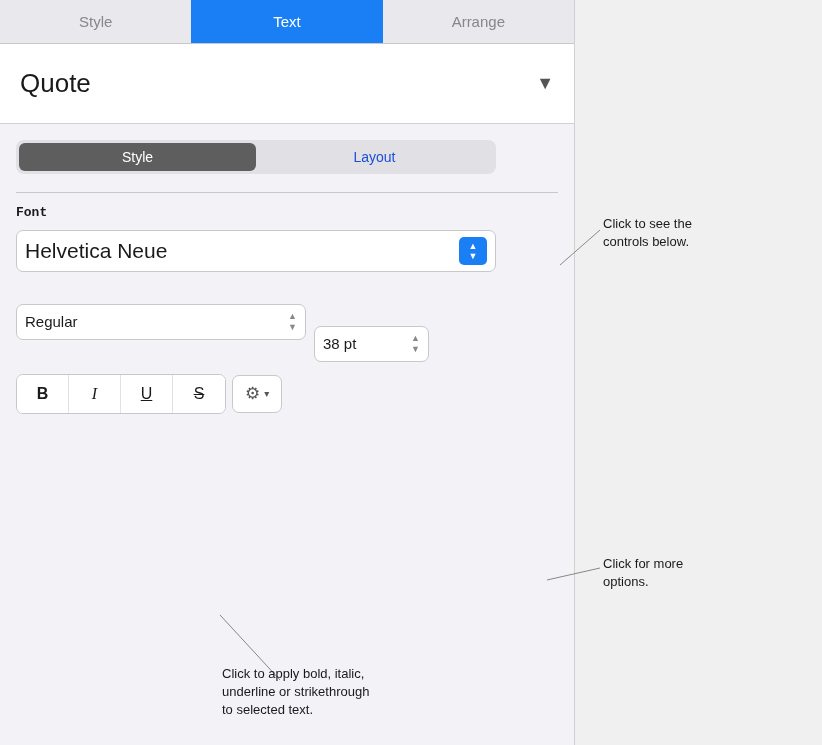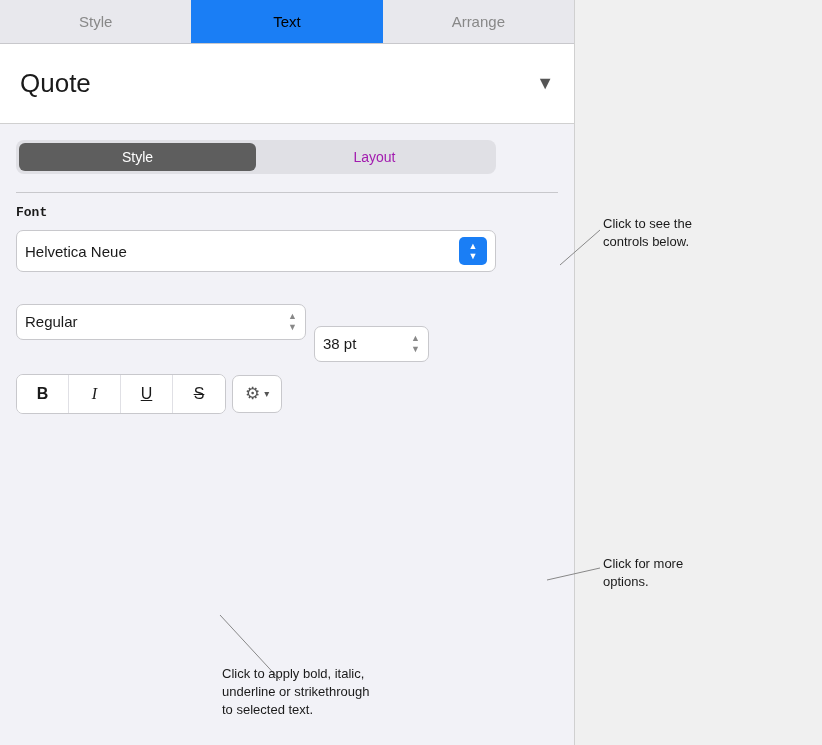--- a/index.html
+++ b/index.html
@@ -38,21 +38,21 @@
       align-items: center;
       justify-content: center;
       font-size: 15px;
       color: #888;
       cursor: pointer;
       user-select: none;
     }
 
     .tab.active {
       background: #1a7ef5;
-      color: #000000;
+      color: #ffffff;
       border-radius: 0;
     }
 
     
     .paragraph-style-area {
       background: #fff;
       padding: 20px 20px 20px 20px;
       border-bottom: 1px solid #d0d0d0;
       display: flex;
       align-items: center;
@@ -88,21 +88,21 @@
     }
 
     .seg-btn {
       flex: 1;
       text-align: center;
       padding: 6px 0;
       border-radius: 6px;
       font-size: 14px;
       cursor: pointer;
       user-select: none;
-      color: #a21caf;
+      color: #1d4ed8;
     }
 
     .seg-btn.active {
       background: #5e5e5e;
       color: #fff;
       font-weight: 500;
     }
 
     .divider {
       border: none;
@@ -131,21 +131,21 @@
       align-items: center;
       background: #fff;
       border: 1px solid #c8c8cc;
       border-radius: 7px;
       padding: 6px 8px;
       width: 480px;
       justify-content: space-between;
     }
 
     .font-input-text {
-      font-size: 15px;
+      font-size: 21px;
       color: #1a1a1a;
       flex: 1;
     }
 
     .stepper-blue {
       background: #1a7ef5;
       border-radius: 5px;
       width: 28px;
       height: 28px;
       display: flex;

